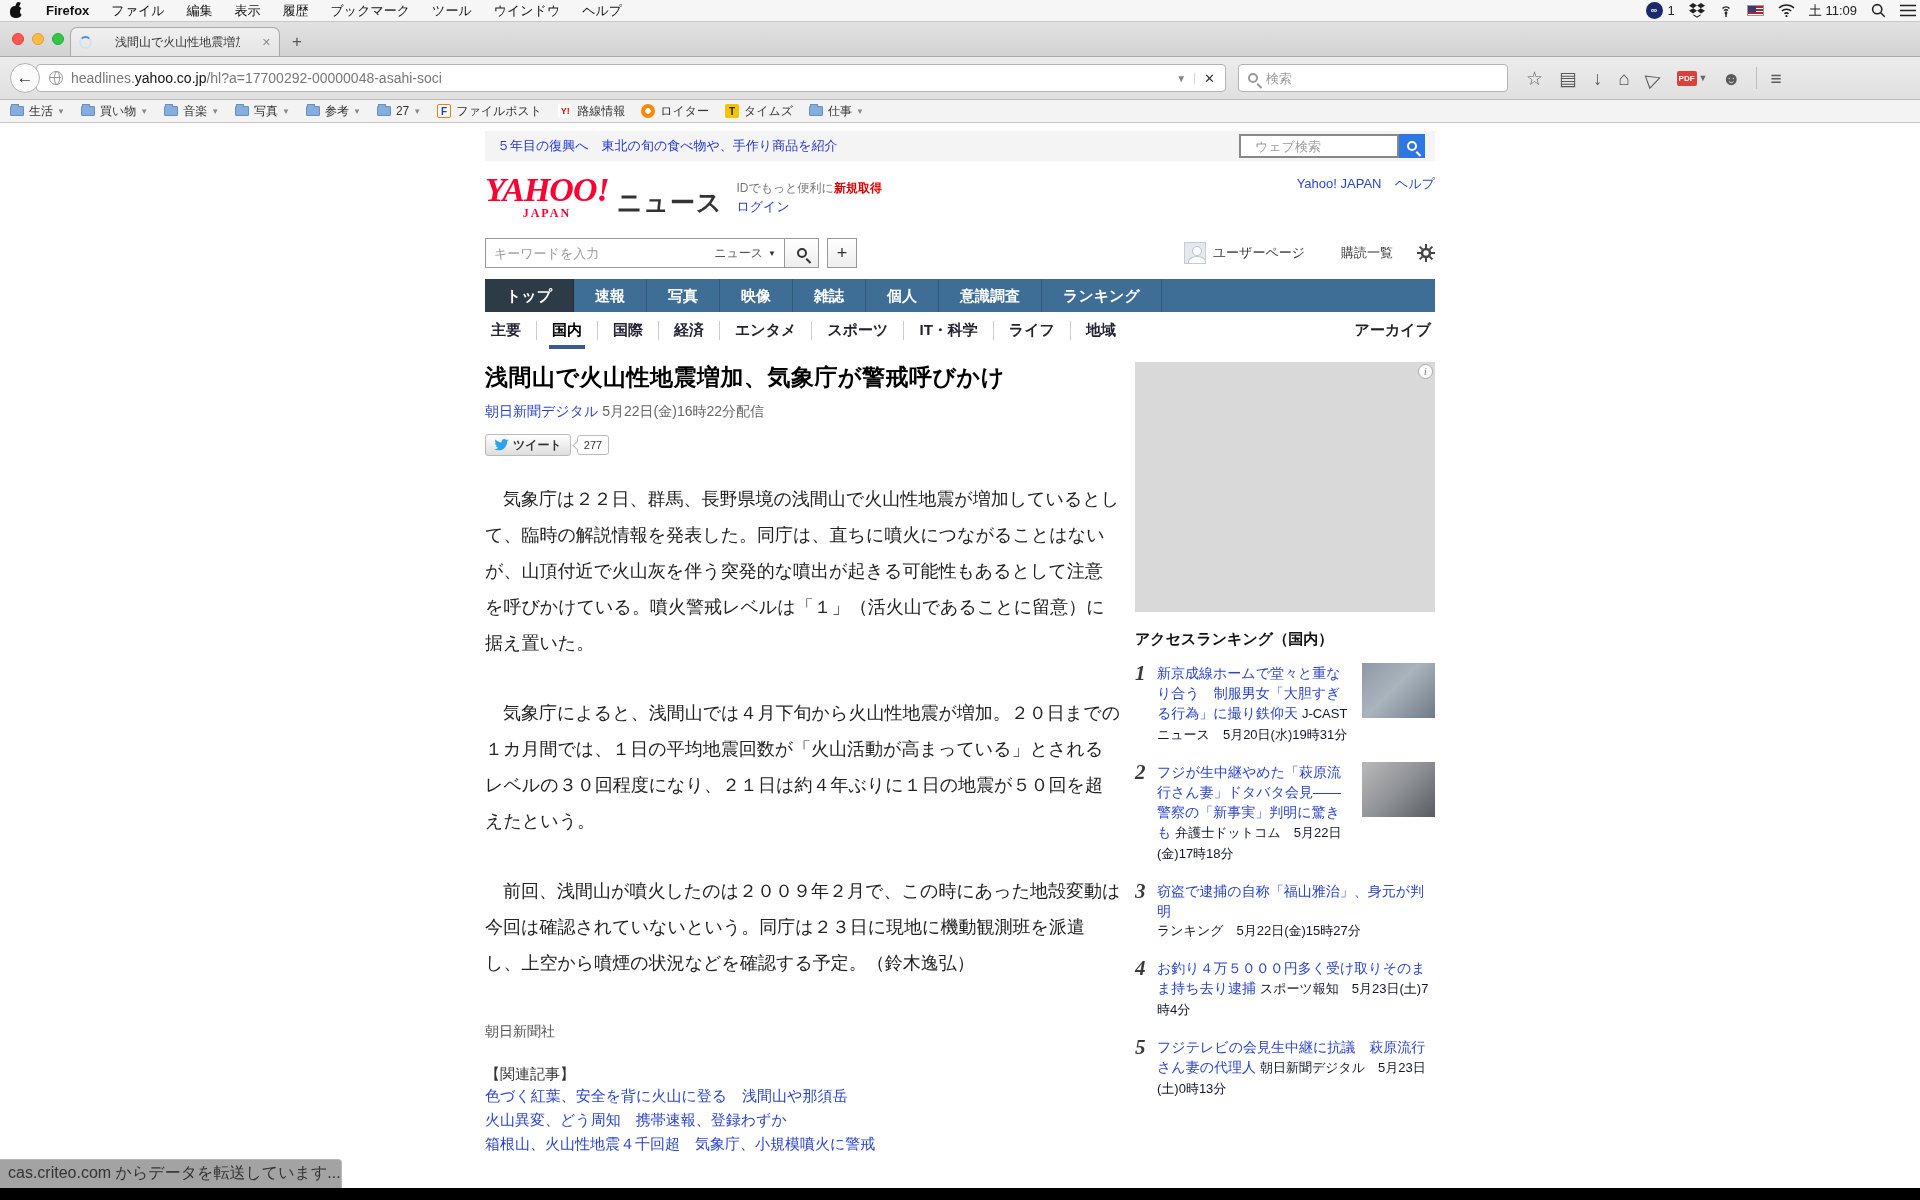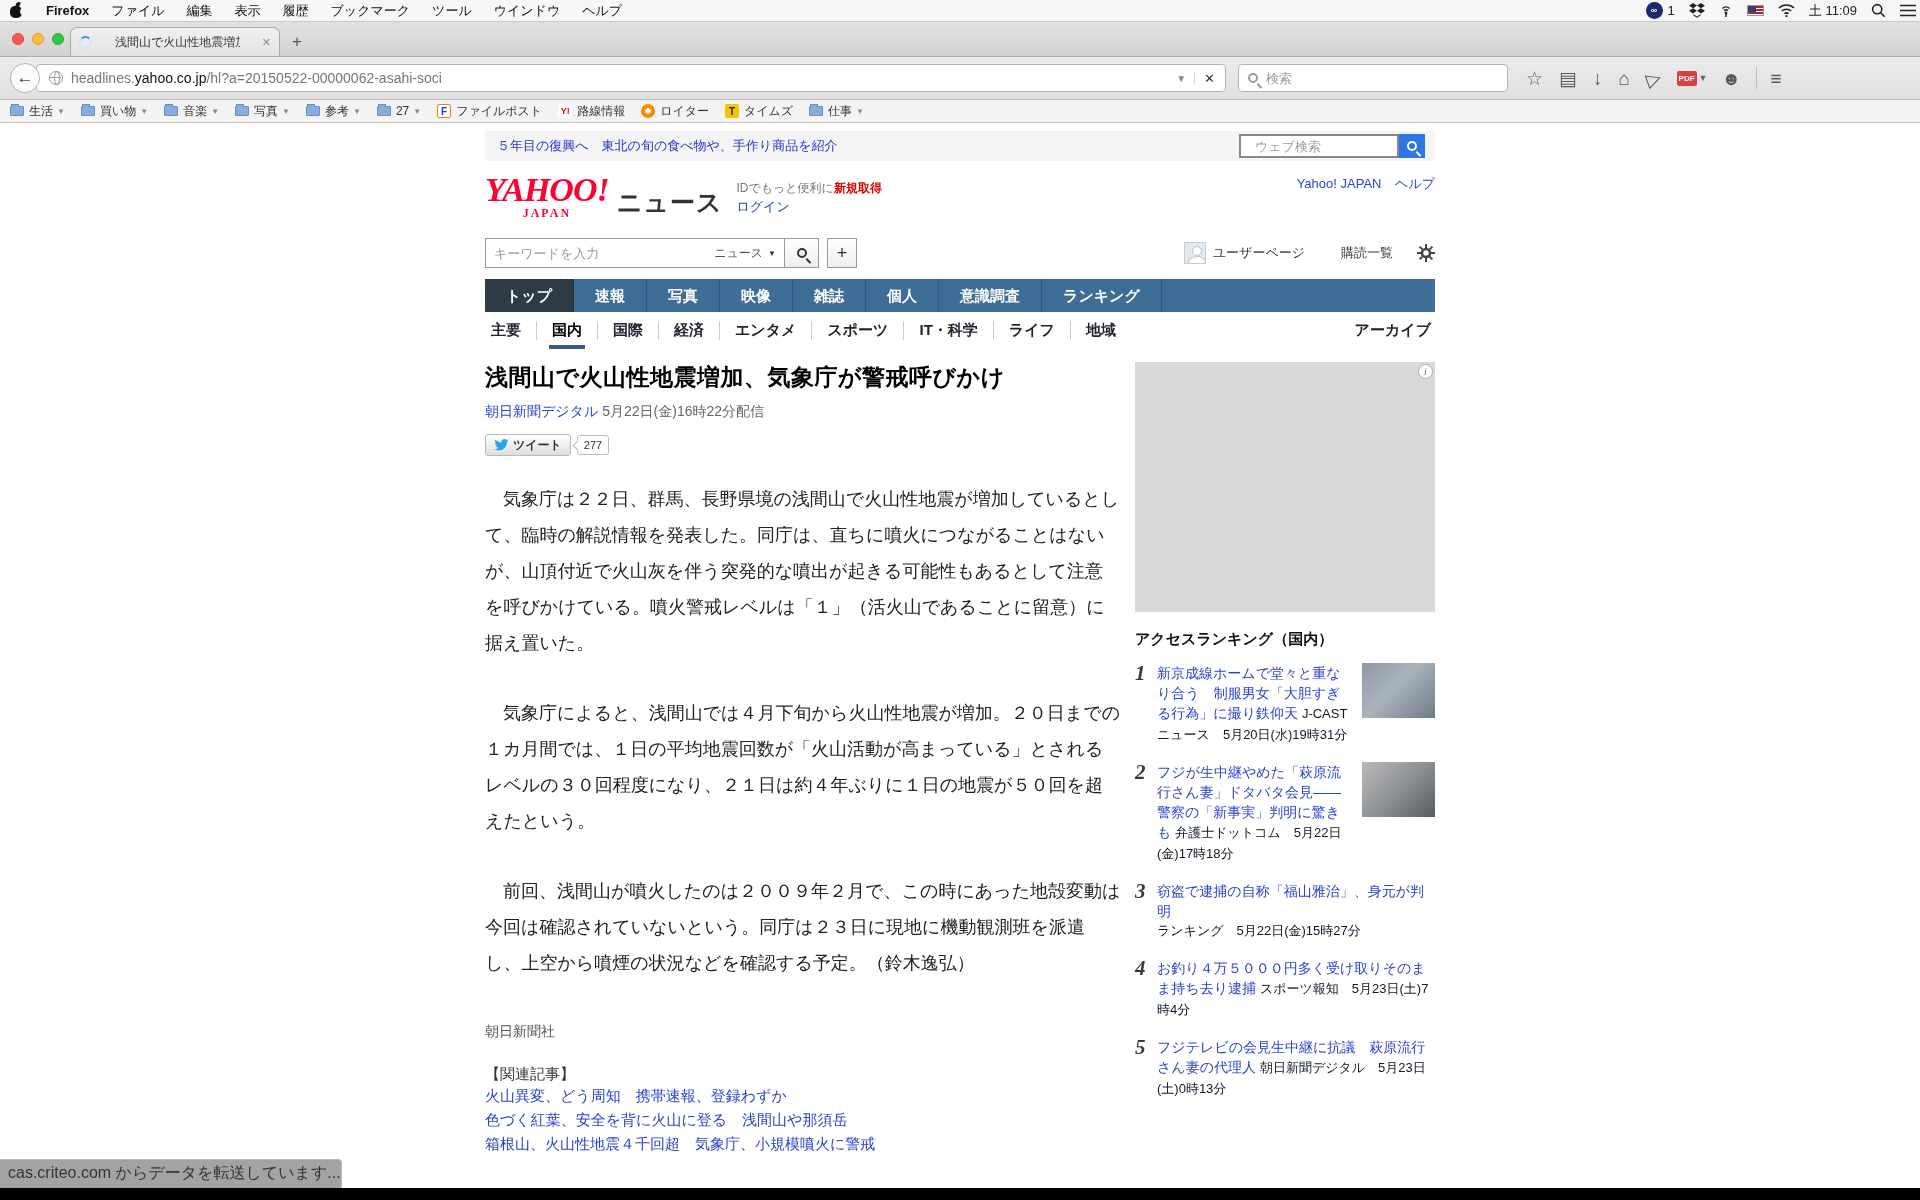--- a/index.html
+++ b/index.html
@@ -251,21 +251,21 @@
   </div>
   <span class="newtab">+</span>
 </div>
 
 <div id="navbar">
   <div class="backbtn">←</div>
   <div class="urlbar">
     <span class="globe"></span>
     <span class="url-dim">headlines.</span>
       <span class="url-dom">yahoo.co.jp</span>
-      <span class="url-dim">/hl?a=20150522-00000062-asahi-soci</span>
+      <span class="url-dim">/hl?a=17700292-00000048-asahi-soci</span>
     <span class="spacer"></span>
     <span class="url-drop">▼</span>
     <span class="url-stop">✕</span>
   </div>
   <div class="searchbar">
     <span class="mag"></span>
     <input placeholder="検索" style="">
   </div>
   <div id="nav-icons">
     <span class="nav-ic">☆</span>
@@ -436,22 +436,22 @@
           <span>ツイート</span>
         </span>
         <span class="tweet-count">277</span>
       </div>
       <p class="para">　気象庁は２２日、群馬、長野県境の浅間山で火山性地震が増加しているとして、臨時の解説情報を発表した。同庁は、直ちに噴火につながることはないが、山頂付近で火山灰を伴う突発的な噴出が起きる可能性もあるとして注意を呼びかけている。噴火警戒レベルは「１」（活火山であることに留意）に据え置いた。</p>
       <p class="para">　気象庁によると、浅間山では４月下旬から火山性地震が増加。２０日までの１カ月間では、１日の平均地震回数が「火山活動が高まっている」とされるレベルの３０回程度になり、２１日は約４年ぶりに１日の地震が５０回を超えたという。</p>
       <p class="para">　前回、浅間山が噴火したのは２００９年２月で、この時にあった地殻変動は今回は確認されていないという。同庁は２３日に現地に機動観測班を派遣し、上空から噴煙の状況などを確認する予定。（鈴木逸弘）</p>
       <div class="credit">朝日新聞社</div>
       <div class="related">
         <div>【関連記事】</div>
+        <a class="rl lnk">色づく紅葉、安全を背に火山に登る　浅間山や那須岳</a>
         <a class="rl lnk">火山異変、どう周知　携帯速報、登録わずか</a>
-        <a class="rl lnk">色づく紅葉、安全を背に火山に登る　浅間山や那須岳</a>
         <a class="rl lnk">箱根山、火山性地震４千回超　気象庁、小規模噴火に警戒</a>
       </div>
 
     </div>
 
     <div class="sidecol">
       <div class="ad">
         <span class="info">i</span>
       </div>
       <div class="rank-h">アクセスランキング（国内）</div>

